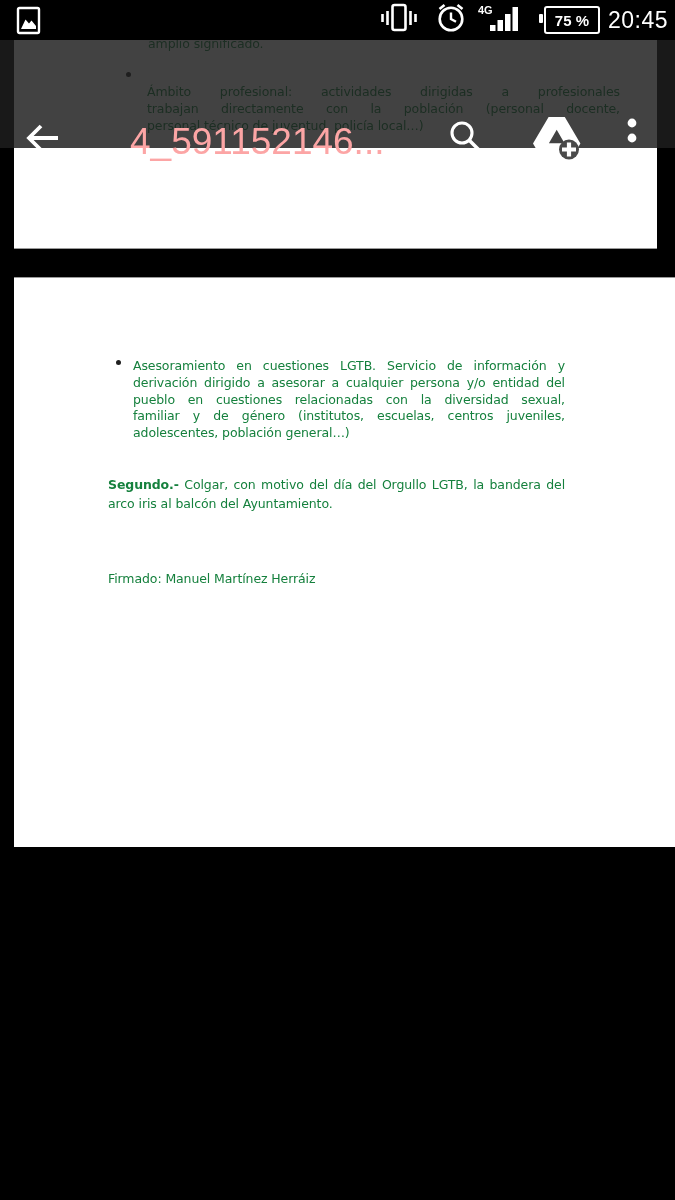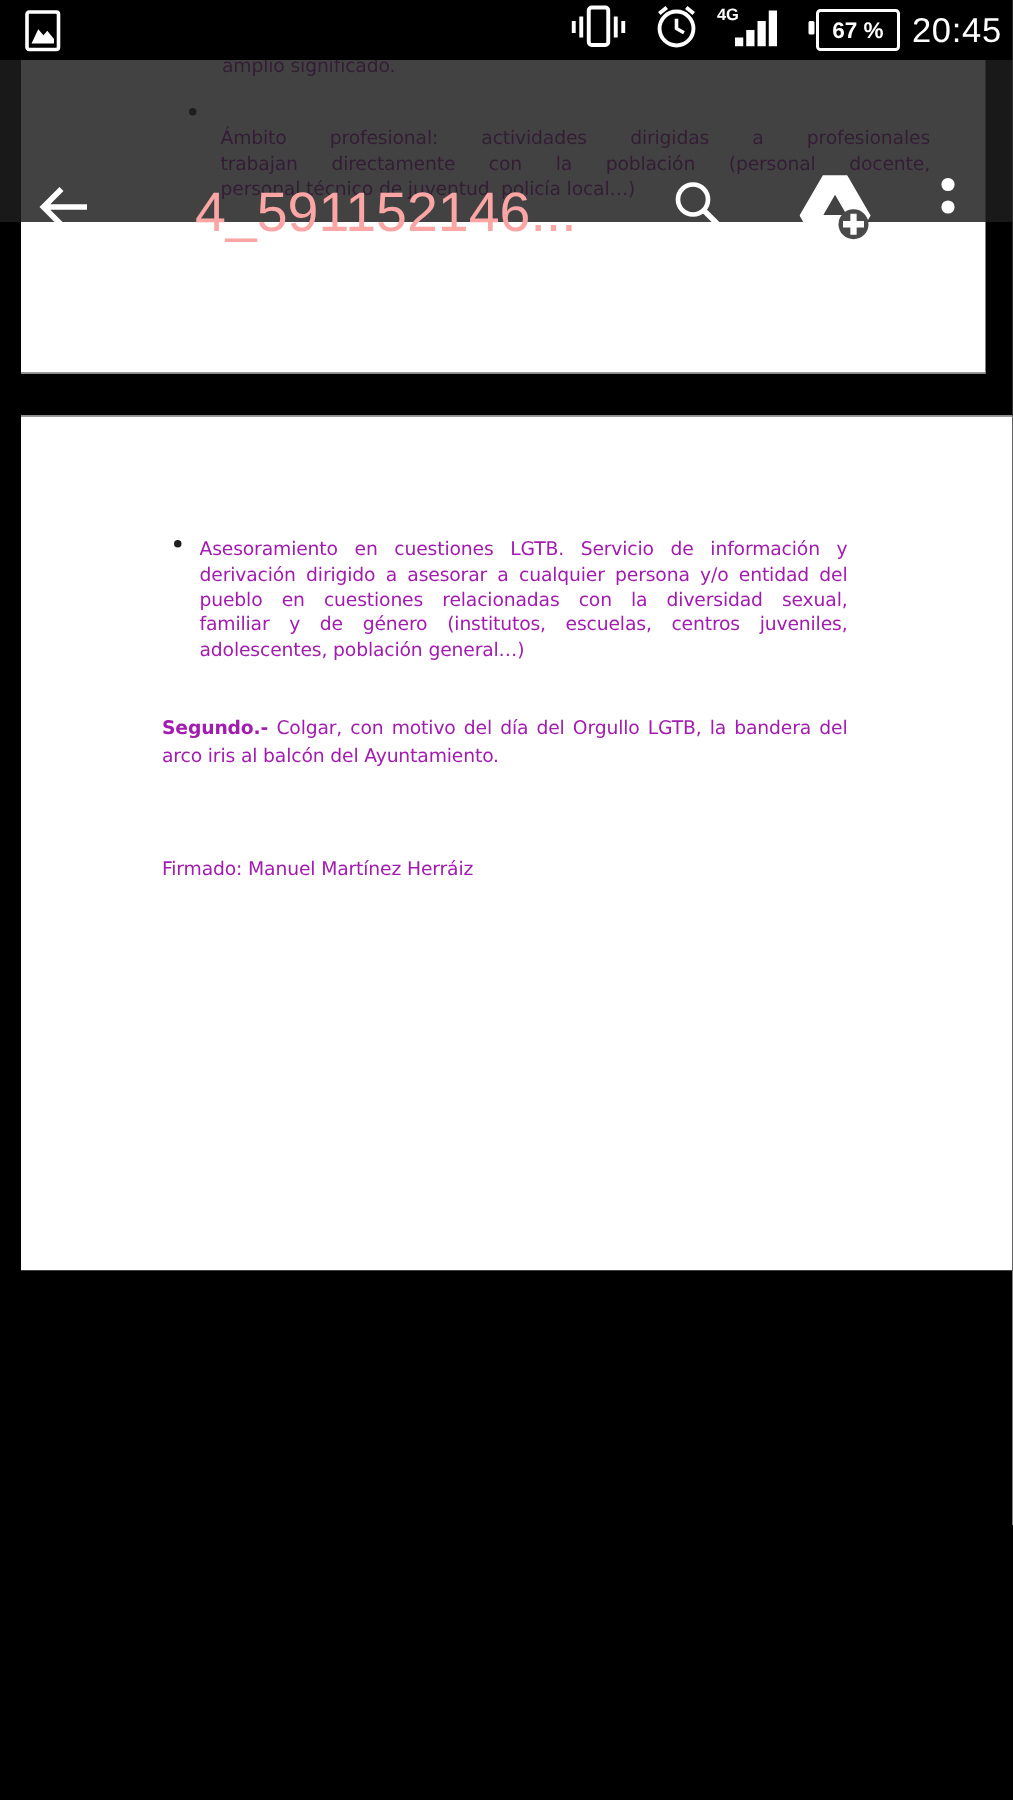--- a/index.html
+++ b/index.html
@@ -22,21 +22,21 @@
            background:#fff;border-radius:1px;}
   .clock{margin-left:8px;font:500 23px "Liberation Sans",sans-serif;letter-spacing:.5px;}
   .vib{margin-left:0;}
   .alarm{margin-left:17px;}
 
   
   .doc-area{position:absolute;inset:0;z-index:1;}
   .page{position:absolute;left:14px;width:643px;background:#fff;}
   .page1{top:40px;height:208px;border-bottom:1px solid #9a9a9a;}
   .page2{top:277px;height:833px;border-top:1px solid #9a9a9a;padding-left:44px;}
-  .doc-line{font-size:12.5px;line-height:17px;color:#a21caf;letter-spacing:-0.1px;}
+  .doc-line{font-size:12.5px;line-height:17px;color:#15803d;letter-spacing:-0.1px;}
   .just{text-align:justify;text-align-last:justify;-moz-text-align-last:justify;}
   .bullet-dot{position:absolute;width:5px;height:5px;border-radius:50%;background:#1f1f1f;}
   
   .p1-partial{position:absolute;left:134px;top:-5px;white-space:nowrap;}
   .b1{left:112px;top:32px;}
   .p1{position:absolute;left:133px;top:43px;width:473px;}
   
   .b2{left:102px;top:82px;}
   .p2{position:absolute;left:119px;top:80px;width:432px;}
   .p2 .doc-line{line-height:16.8px;}
@@ -93,21 +93,21 @@
         <span class="net-bars">
           <svg width="29" height="25" viewBox="0 0 29 25">
             <rect x="0" y="19" width="5.5" height="6" fill="#fff"></rect>
             <rect x="7.5" y="14" width="5.5" height="11" fill="#fff"></rect>
             <rect x="15" y="8" width="5.5" height="17" fill="#fff"></rect>
             <rect x="22.5" y="1" width="5.5" height="24" fill="#fff"></rect>
           </svg>
         </span>
       </span>
       <span class="battery">
-        <span>67 %</span>
+        <span>75 %</span>
       </span>
       <span class="clock">20:45</span>
     </div>
   </div>
 
   <div class="doc-area">
 
     <div class="page page1">
       <div class="doc-line p1-partial">amplio significado.</div>
       <span class="bullet-dot b1"></span>

